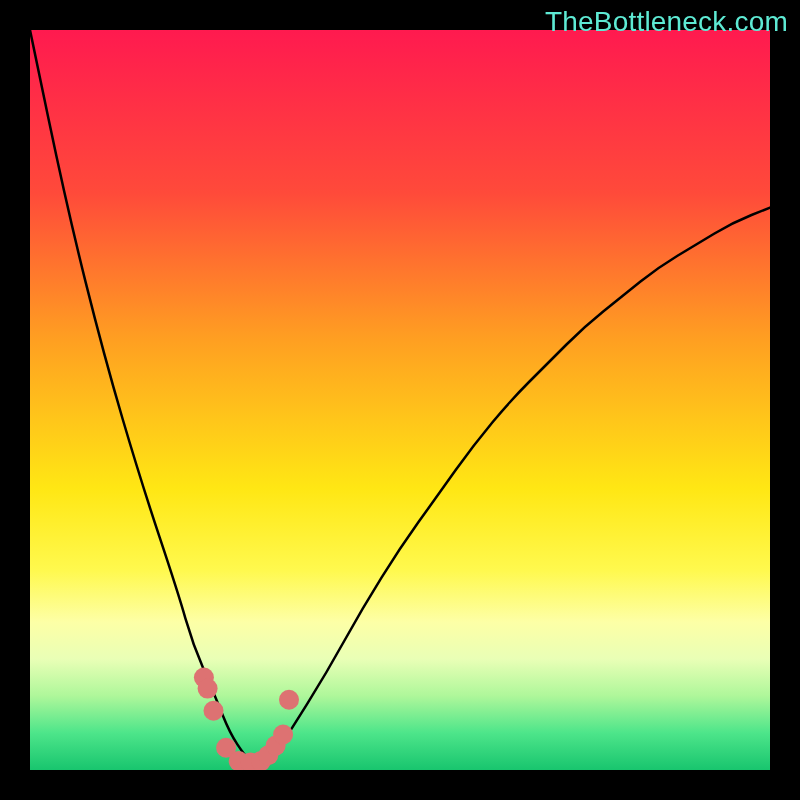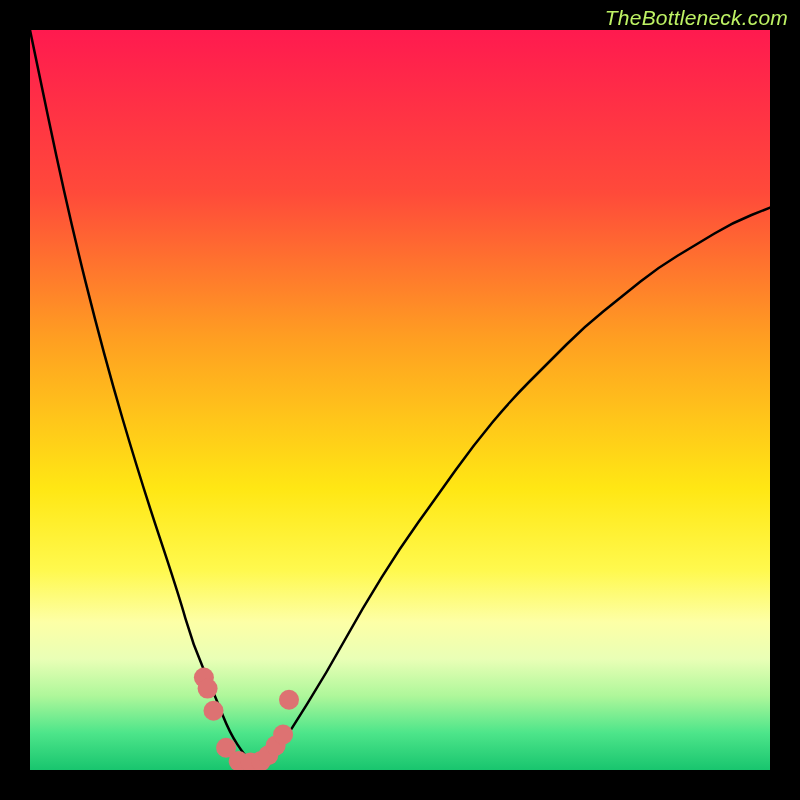--- a/index.html
+++ b/index.html
@@ -22,25 +22,24 @@
     position: absolute;
     left: 0;
     top: 0;
     width: 100%;
     height: 100%;
   }
   .watermark {
     position: absolute;
     top: 6px;
     right: 12px;
-    color: #bef264;
-    font-size: 21px;
+    color: #5eead4;
+    font-size: 28px;
     font-weight: 400;
     letter-spacing: 0.2px;
-    font-style: italic;
   }
   svg.curve-layer {
     position: absolute;
     left: 0;
     top: 0;
     width: 100%;
     height: 100%;
   }
 </style>
 </head>

